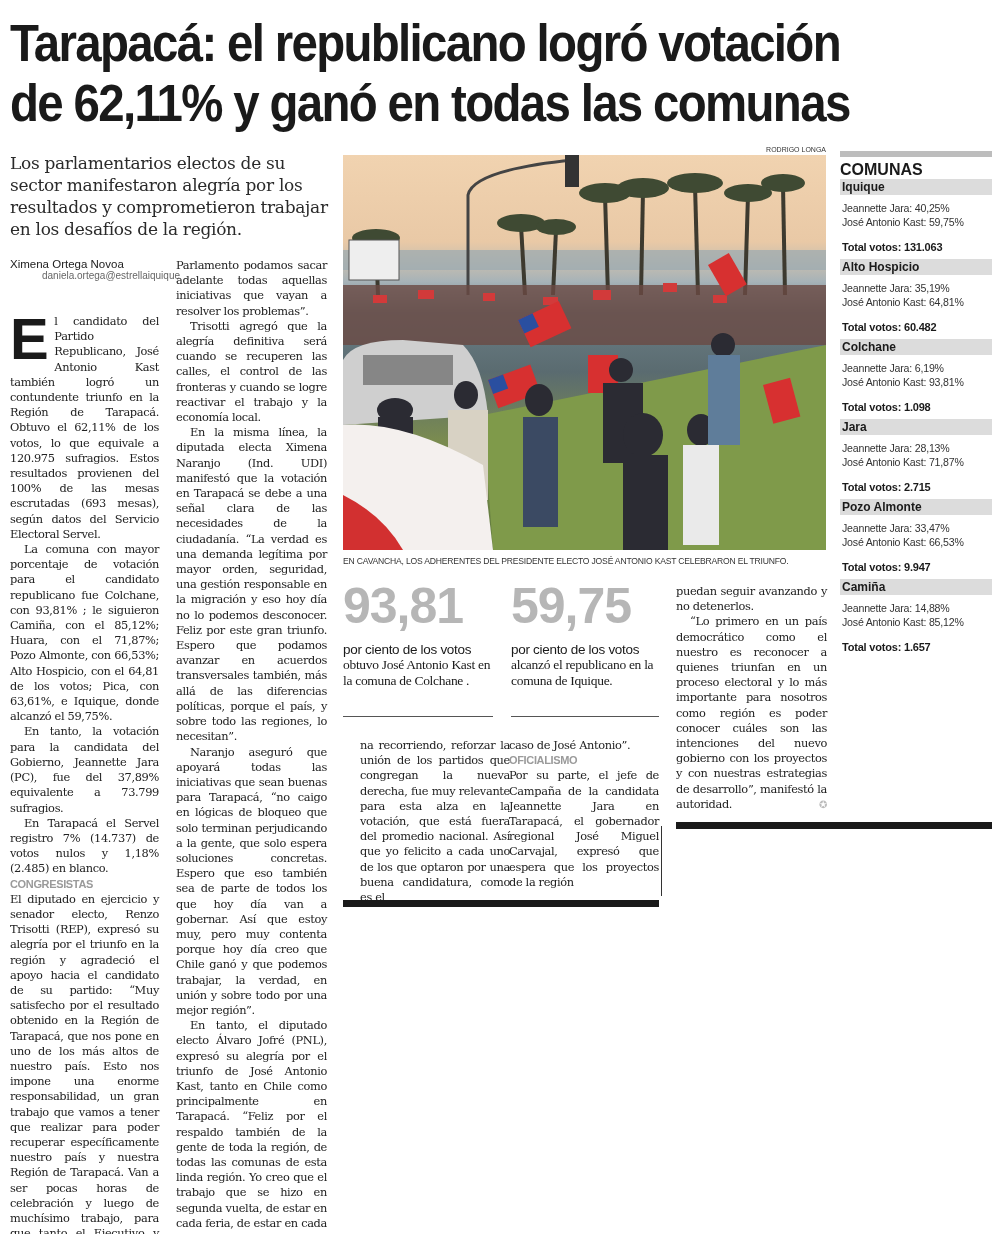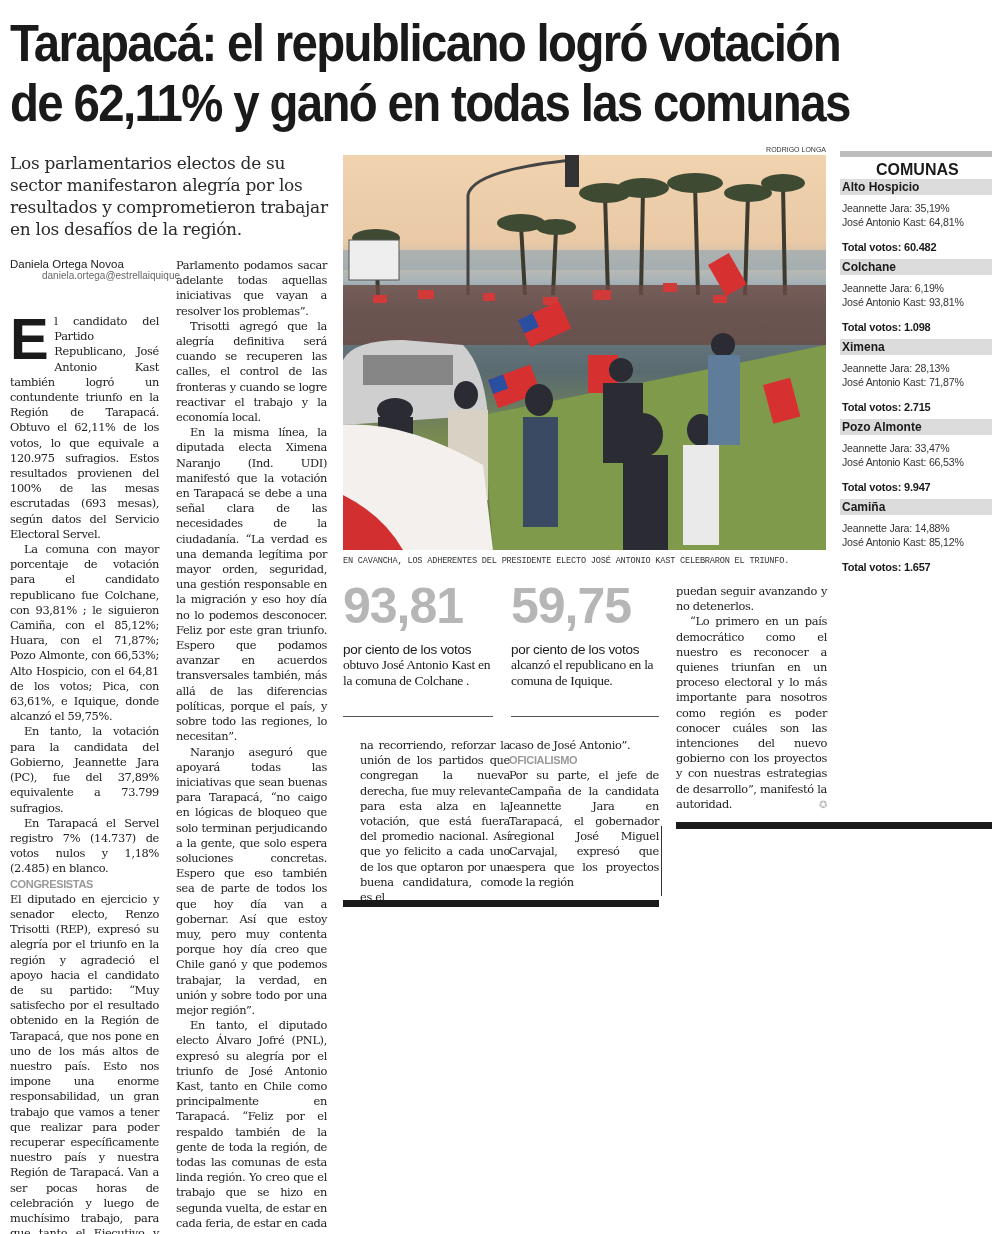--- a/index.html
+++ b/index.html
@@ -42,21 +42,21 @@
     position: absolute; left: 760px; top: 146px; width: 66px; text-align: right;
     font-family: "Liberation Sans", sans-serif; font-size: 7px; color: #333;
   }
   .photo {
     position: absolute; left: 343px; top: 155px; width: 483px; height: 395px;
     overflow: hidden; background: linear-gradient(180deg, #f1d3b0 0%, #e9c9a6 22%, #a7b3b8 32%, #6b7e85 40%, #5a6b70 55%, #7a8b50 72%, #5f7a3c 100%);
   }
   .photo svg { position: absolute; left: 0; top: 0; }
   .caption {
     position: absolute; left: 343px; top: 556px; width: 483px;
-    font-family: Liberation Mono, monospace; font-size: 8.6px; color: #333;
+    font-family: Liberation Sans, sans-serif; font-size: 8.6px; color: #333;
     letter-spacing: -0.2px; white-space: nowrap;
   }
 
   .stat { position: absolute; width: 150px; }
   .stat .num {
     font-family: Liberation Sans, sans-serif; font-weight: bold;
     font-size: 50px; line-height: 52px; color: #b6b6b6; letter-spacing: -1px;
   }
   .stat .lbl-bold {
     font-family: "Liberation Sans", sans-serif; font-weight: normal; font-size: 13.5px;
@@ -67,21 +67,21 @@
     color: #1a1a1a; letter-spacing: -0.3px;
   }
   .rule-thin { position: absolute; height: 1px; background: #555; }
   .rule-thick { position: absolute; height: 7px; background: #1a1a1a; }
   .vrule { position: absolute; width: 1px; background: #333; }
 
   .sidebar { position: absolute; left: 840px; top: 151px; width: 152px; }
   .sidebar .topbar { height: 6px; background: #bdbdbd; }
   .sidebar .title {
     font-family: "Liberation Sans", sans-serif; font-weight: bold; font-size: 16px;
-    color: #1a1a1a; margin-top: 4px; line-height: 18px; margin-left: 36px;
+    color: #1a1a1a; margin-top: 4px; line-height: 18px;
   }
   .sidebar .comuna-head {
     background: #dcdcdc; font-family: "Liberation Sans", sans-serif; font-weight: bold;
     font-size: 12px; color: #1a1a1a; padding: 1px 2px; line-height: 14px;
   }
   .sidebar .line {
     font-family: "Liberation Sans", sans-serif; font-size: 10.6px; color: #333;
     line-height: 14px; padding-left: 2px; letter-spacing: -0.2px;
   }
   .sidebar .total {
@@ -96,21 +96,21 @@
 <body>
 
 <h1 class="headline">
   <div>Tarapacá: el republicano logró votación</div>
   <div>de 62,11% y ganó en todas las comunas</div>
 </h1>
 
 <div class="deck">Los parlamentarios electos de su sector manifestaron alegría por los resultados y comprometieron trabajar en los desafíos de la región.</div>
 
 <div class="byline">
-  <div class="name">Daniela Ortega Novoa</div>
+  <div class="name">Ximena Ortega Novoa</div>
   <div class="email">daniela.ortega@estrellaiquique</div>
 </div>
 
 <div class="col" style="left:10px; top:314px; width:149px;">
   <p class="noindent">
     <span class="dropcap">E</span><span>l candidato del Partido Republicano, José Antonio Kast también logró un contundente triunfo en la Región de Tarapacá. Obtuvo el 62,11% de los votos, lo que equivale a 120.975 sufragios. Estos resultados provienen del 100% de las mesas escrutadas (693 mesas), según datos del Servicio Electoral Servel.</span>
   </p>
   <p>La comuna con mayor porcentaje de votación para el candidato republicano fue Colchane, con 93,81% ; le siguieron Camiña, con el 85,12%; Huara, con el 71,87%; Pozo Almonte, con 66,53%; Alto Hospicio, con el 64,81 de los votos; Pica, con 63,61%, e Iquique, donde alcanzó el 59,75%.</p>
   <p>En tanto, la votación para la candidata del Gobierno, Jeannette Jara (PC), fue del 37,89% equivalente a 73.799 sufragios.</p>
   <p>En Tarapacá el Servel registro 7% (14.737) de votos nulos y 1,18% (2.485) en blanco.</p>
@@ -236,20 +236,28 @@
 <div class="col" style="left:676px; top:584px; width:151px;">
   <p class="noindent">puedan seguir avanzando y no detenerlos.</p>
   <p><span>“Lo primero en un país democrático como el nuestro es reconocer a quienes triunfan en un proceso electoral y lo más importante para nosotros como región es poder conocer cuáles son las intenciones del nuevo gobierno con los proyectos y con nuestras estrategias de desarrollo”, manifestó la autoridad.</span> <span class="end-mark">✪</span></p>
 </div>
 <div class="rule-thick" style="left:676px; top:822px; width:316px;"></div>
 
 <aside class="sidebar">
   <div class="topbar"></div>
   <div class="title">COMUNAS</div>
 
+  <div>
+    <div class="comuna-head">Iquique</div>
+    <div class="entry-body">
+      <div class="line">Jeannette Jara: 40,25%</div>
+      <div class="line">José Antonio Kast: 59,75%</div>
+      <div class="total">Total votos: 131.063</div>
+    </div>
+  </div>
 
   <div>
     <div class="comuna-head">Alto Hospicio</div>
     <div class="entry-body">
       <div class="line">Jeannette Jara: 35,19%</div>
       <div class="line">José Antonio Kast: 64,81%</div>
       <div class="total">Total votos: 60.482</div>
     </div>
   </div>
 
@@ -257,21 +265,21 @@
     <div class="comuna-head">Colchane</div>
     <div class="entry-body">
       <div class="line">Jeannette Jara: 6,19%</div>
       <div class="line">José Antonio Kast: 93,81%</div>
       <div class="total">Total votos: 1.098</div>
     </div>
   </div>
 
 
   <div>
-    <div class="comuna-head">Ximena</div>
+    <div class="comuna-head">Jara</div>
     <div class="entry-body">
       <div class="line">Jeannette Jara: 28,13%</div>
       <div class="line">José Antonio Kast: 71,87%</div>
       <div class="total">Total votos: 2.715</div>
     </div>
   </div>
 
   <div>
     <div class="comuna-head">Pozo Almonte</div>
     <div class="entry-body">

